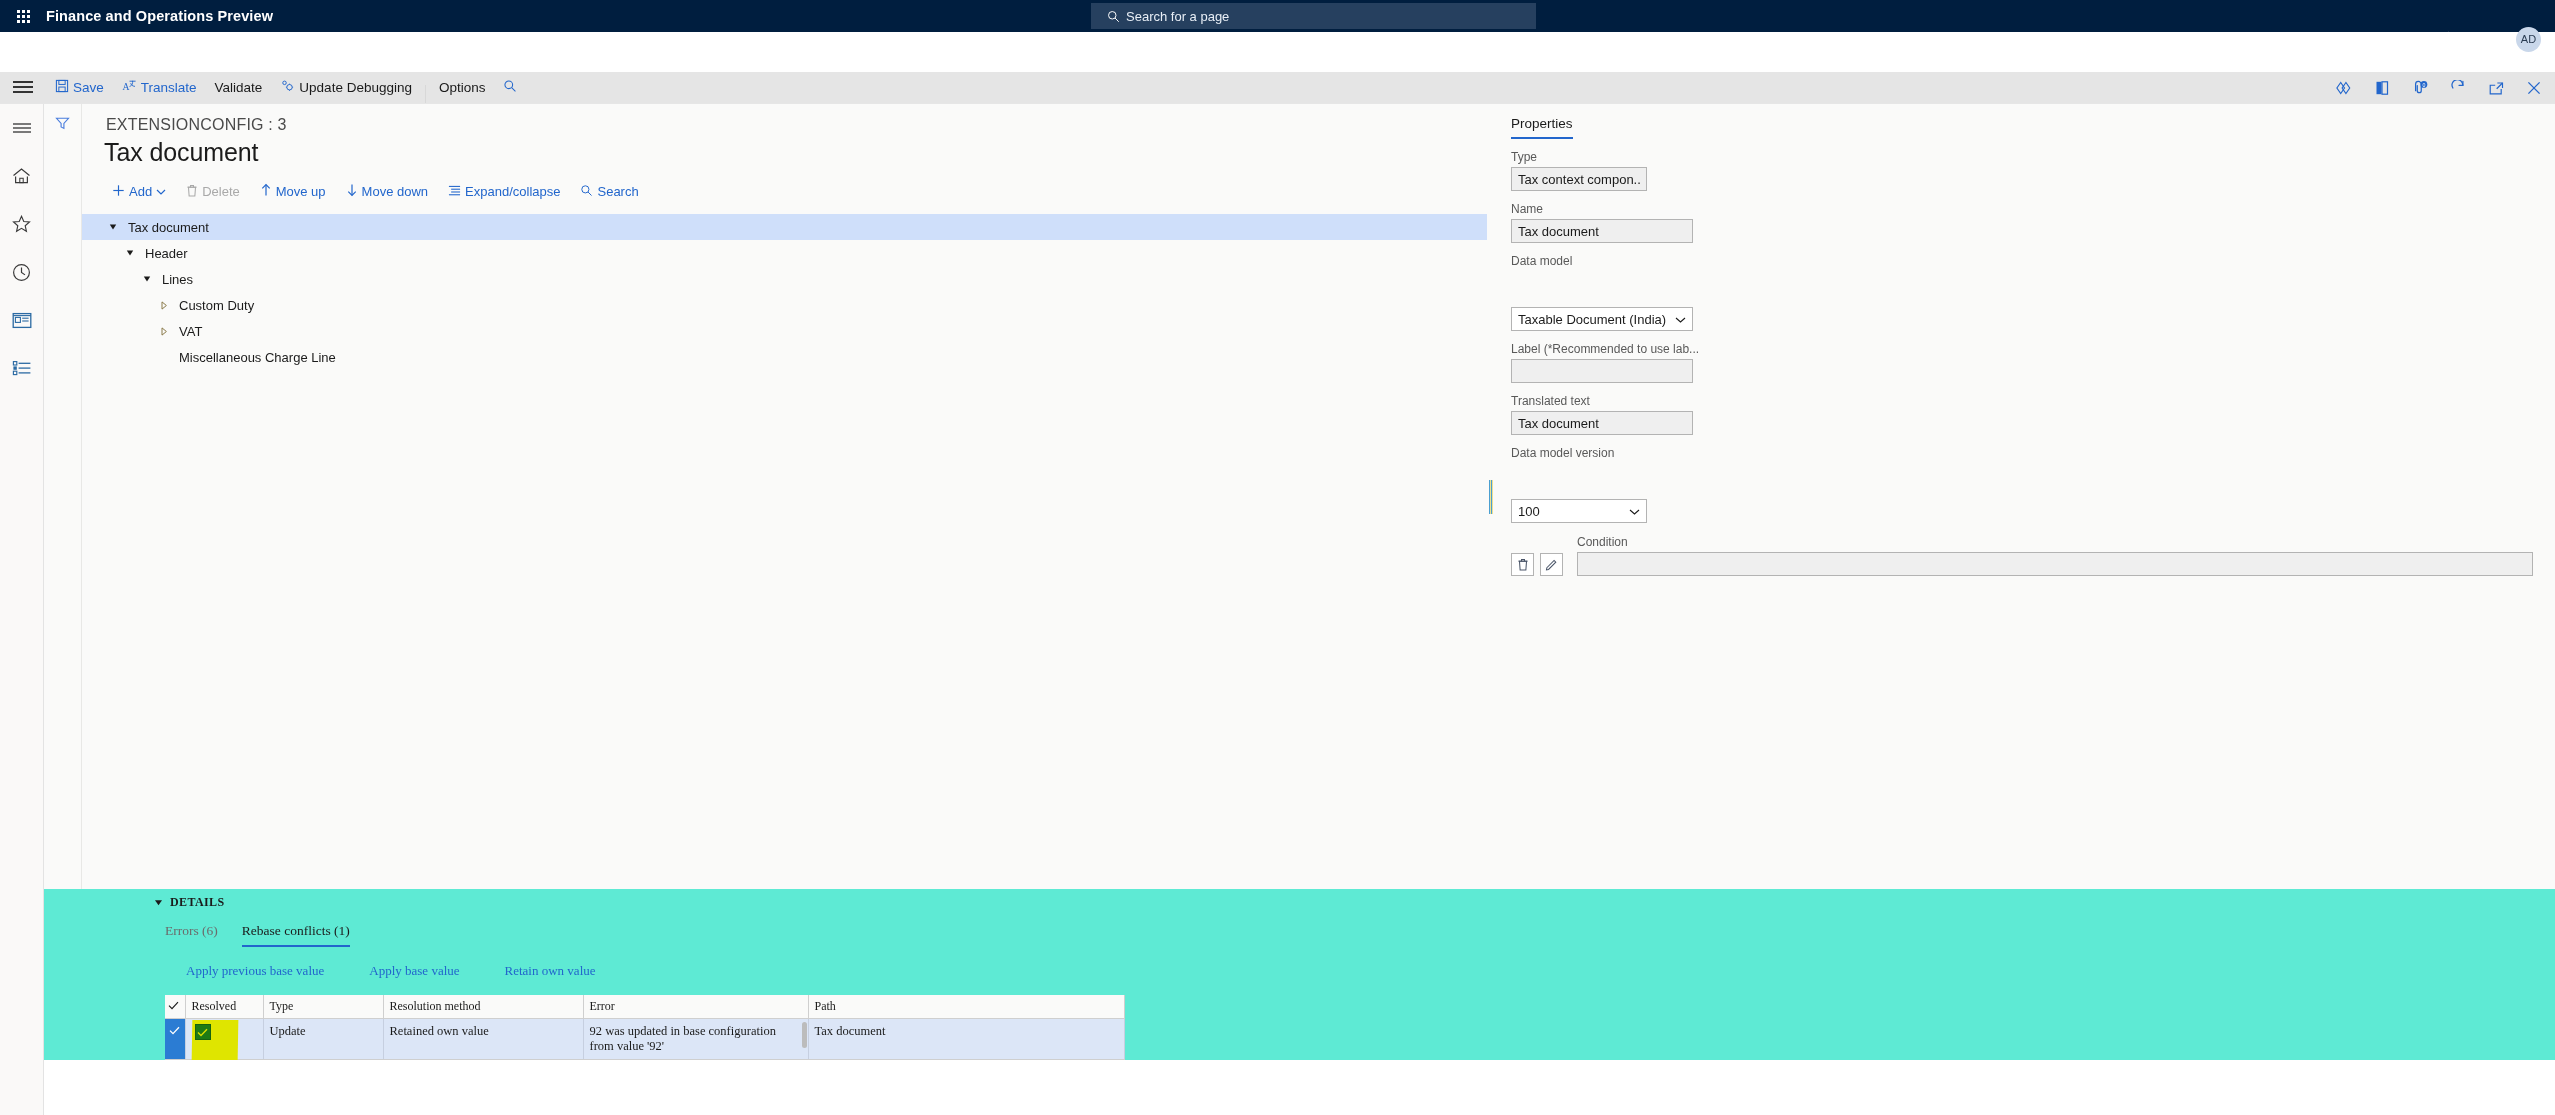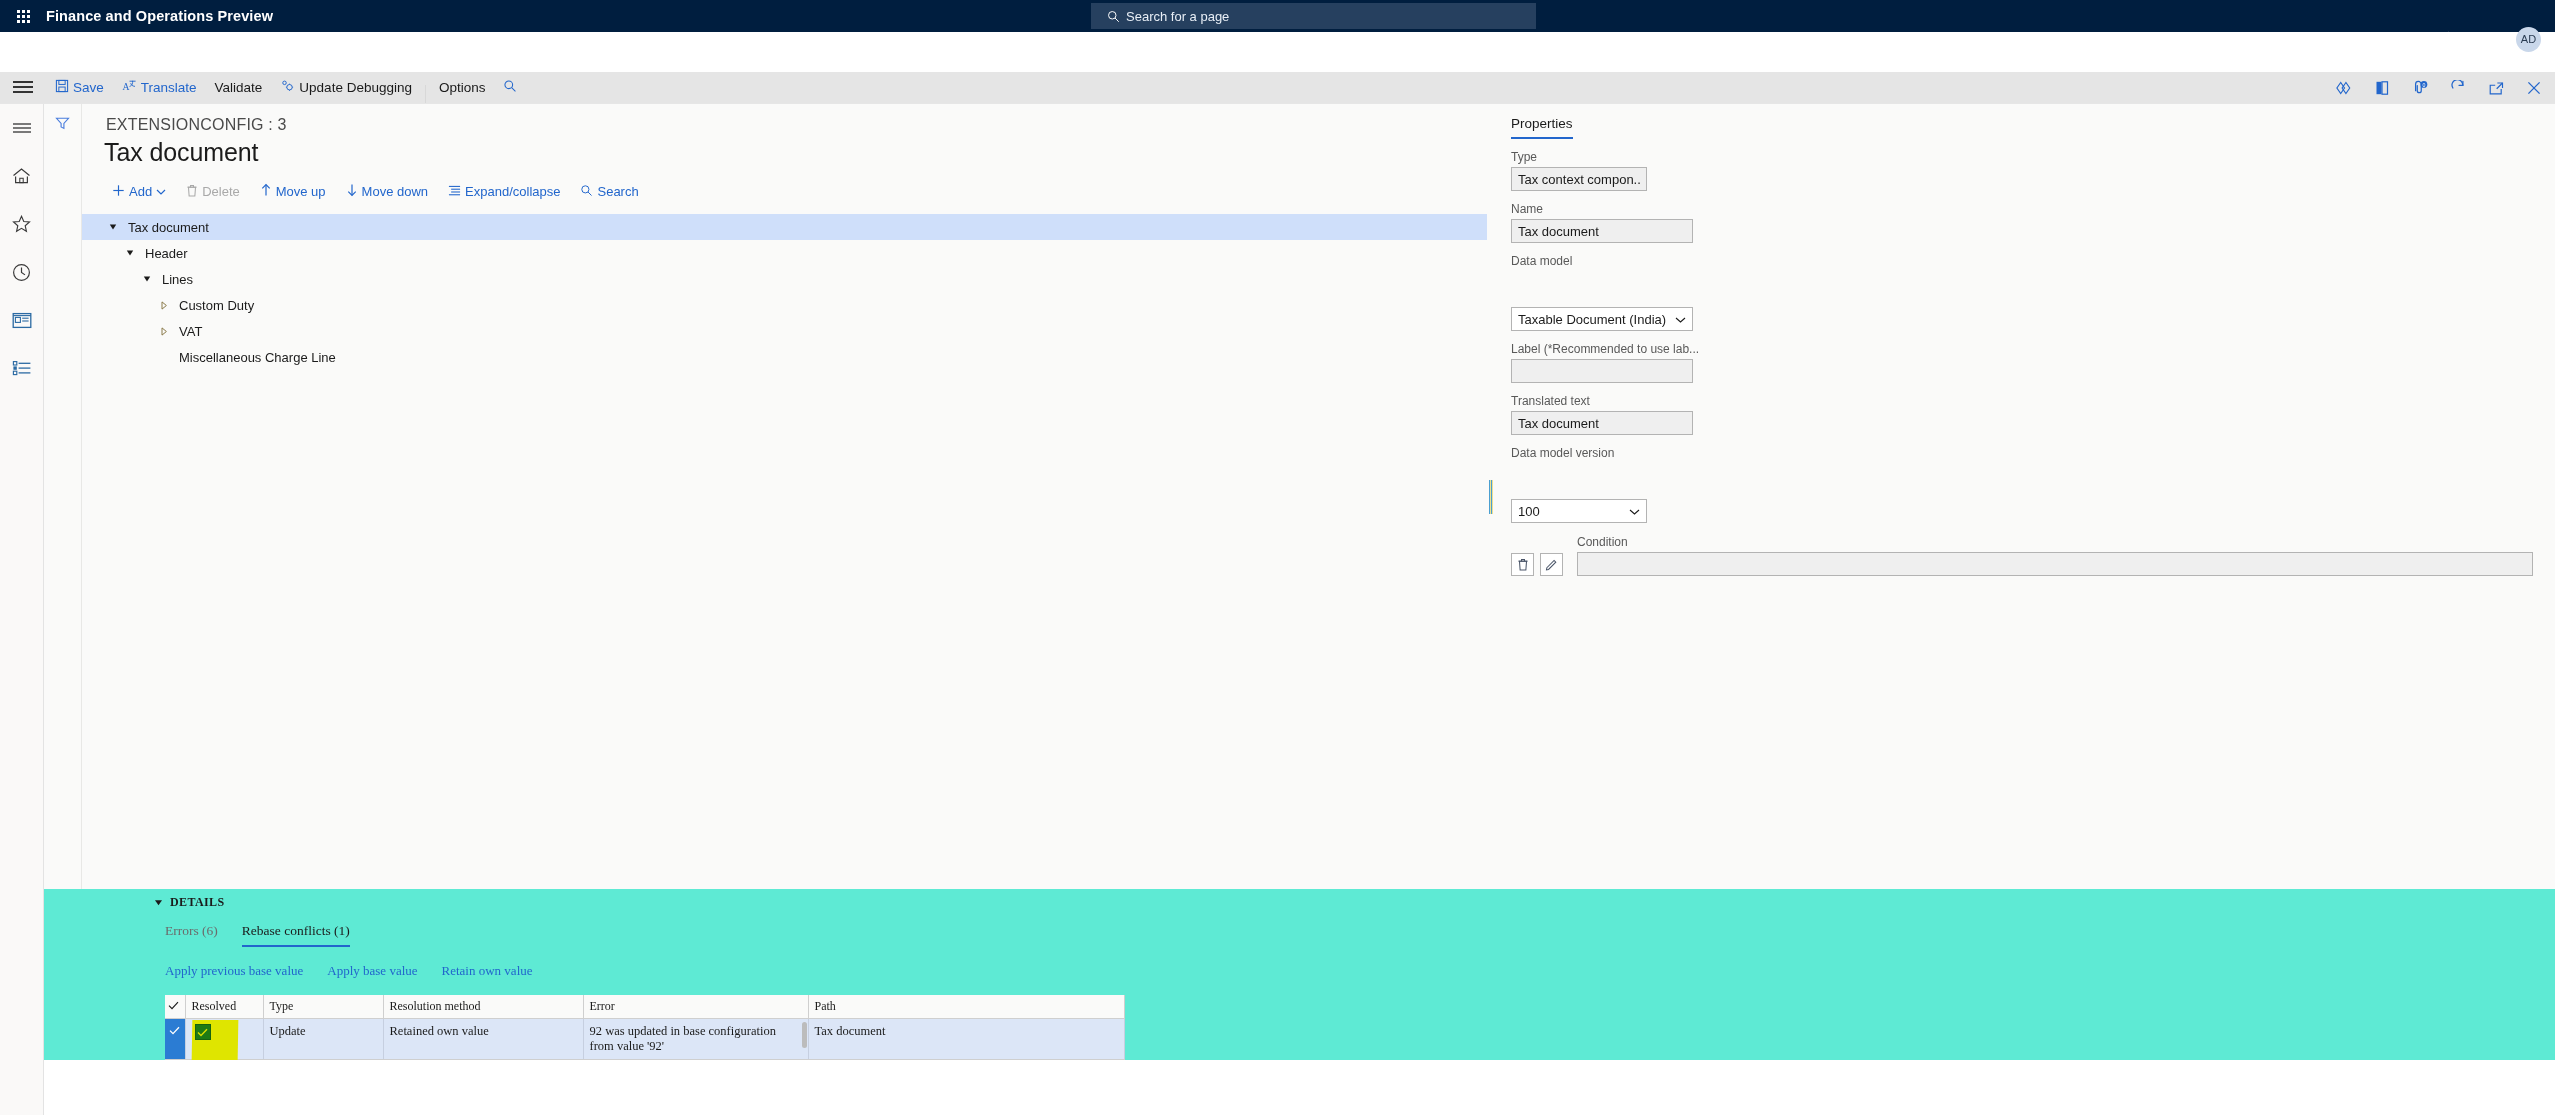--- a/index.html
+++ b/index.html
@@ -238,21 +238,21 @@
   }
   .dtab {
     font-size: 13.5px; color: #6b6b6b; cursor: pointer;
     padding-bottom: 6px; white-space: nowrap;
   }
   .dtab.active { color: #1b1b1b; border-bottom: 2px solid #2266cc; }
   #details-actions {
     display: flex; align-items: center; gap: 24px;
     padding-left: 121px; margin-top: 16px;
   }
-  .dact { font-size: 13px; color: #2266cc; cursor: pointer; white-space: nowrap; }
+  .dact { font-size: 13px; color: #2266cc; cursor: pointer; white-space: nowrap; margin-left: 21px; }
 
   #grid-wrap {
     margin-top: 16px; margin-left: 121px;
     width: 960px;
   }
   table.grid { border-collapse: collapse; width: 100%; table-layout: fixed; }
   table.grid th {
     font-size: 12px; color: #1b1b1b; font-weight: normal; text-align: left;
     padding: 4px 6px; height: 22px;
     border-right: 1px solid #cfcfcf; border-bottom: 1px solid #cfcfcf;

